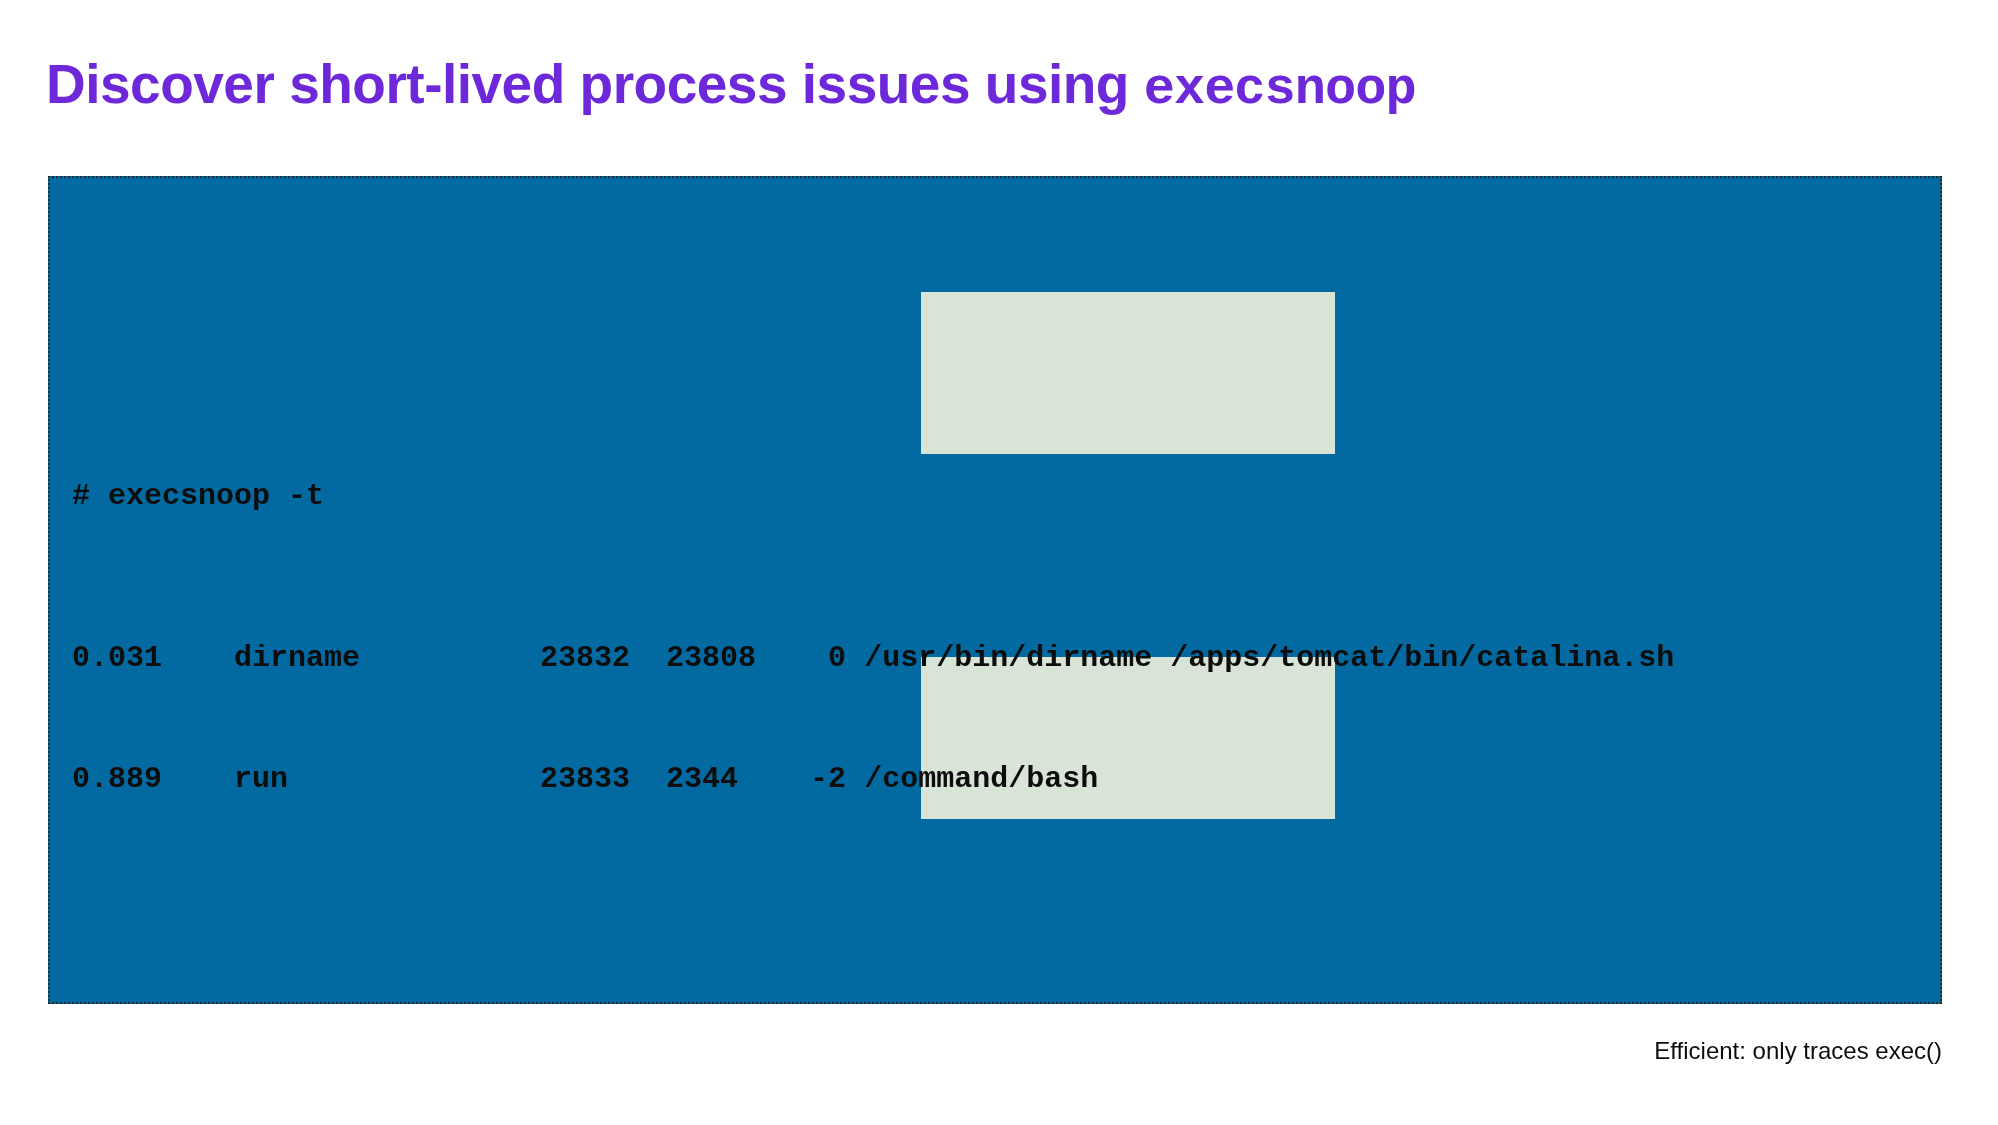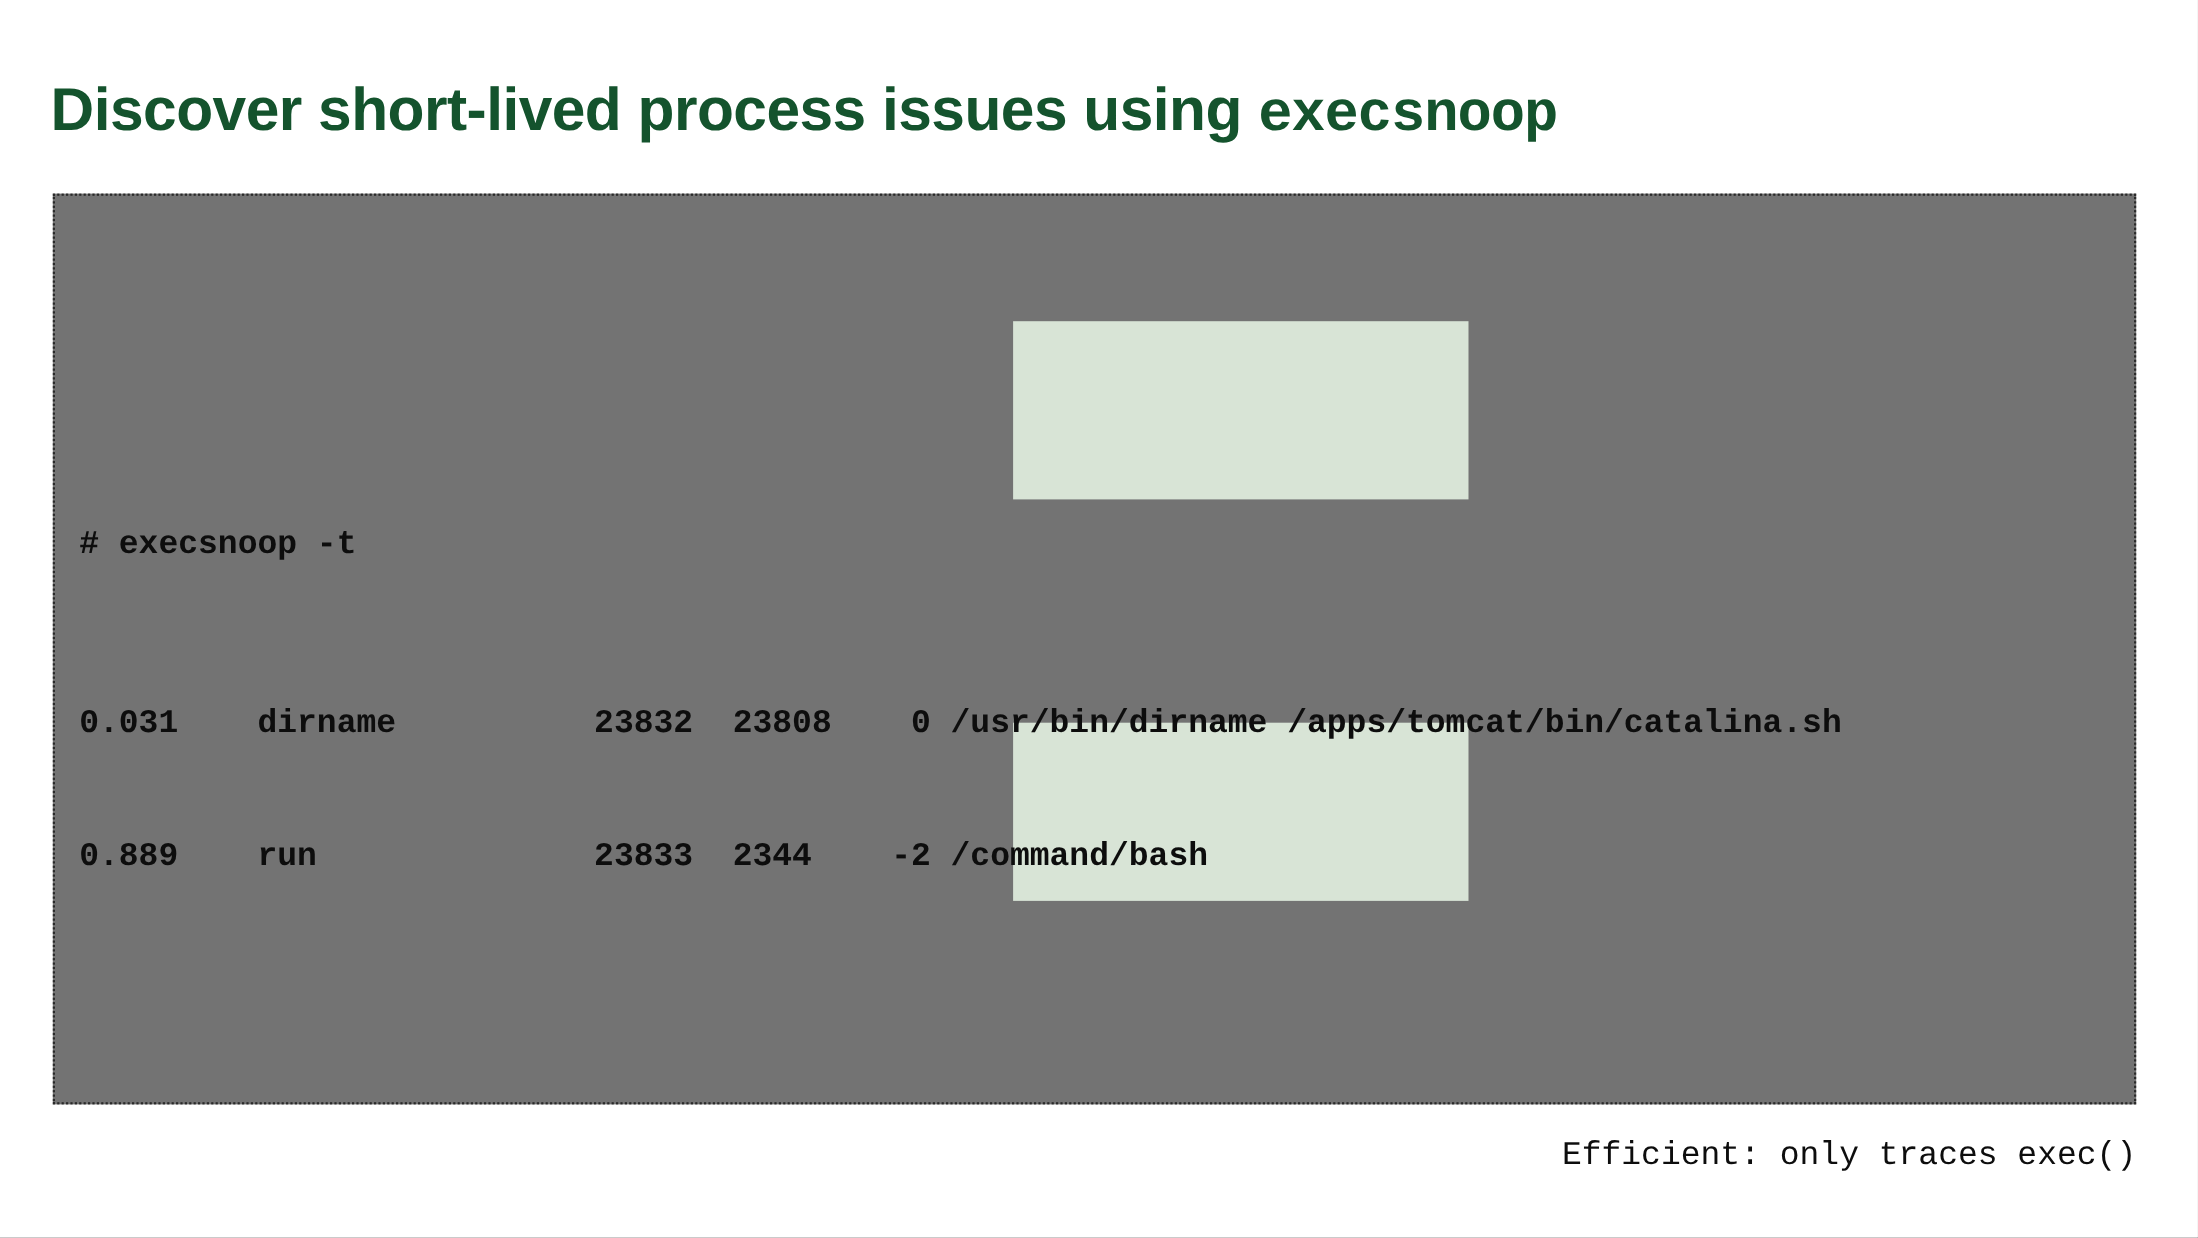--- a/index.html
+++ b/index.html
@@ -19,45 +19,45 @@
   .slide {
     position: absolute;
     inset: 0;
     background: #ffffff;
   }
 
   
   .slide-title {
     position: absolute;
     left: 46px;
-    top: 30px;
+    top: 15px;
     width: 1900px;
     font-family: "Liberation Sans", sans-serif;
     font-weight: bold;
     font-size: 55px;
     line-height: 64px;
-    color: #14532d;
+    color: #6d28d9;
     letter-spacing: -0.5px;
     white-space: nowrap;
   }
   .slide-title .mono {
     font-family: "Liberation Mono", "DejaVu Sans Mono", monospace;
     font-weight: bold;
     font-size: 52px;
     letter-spacing: -1px;
   }
 
   
   .code-box {
     position: absolute;
     left: 48px;
     top: 176px;
     width: 1894px;
     height: 828px;
-    background: #737373;
+    background: #0369a1;
     border: 2px dotted #2a2a2a;
     padding: 14px 0 14px 0;
     overflow: hidden;
   }
 
   .code-lines {
     position: relative;
     font-family: "Liberation Mono", "DejaVu Sans Mono", monospace;
     font-weight: bold;
     font-size: 30px;
@@ -79,22 +79,22 @@
     z-index: 1;
     height: 40.5px;
     white-space: pre;
   }
 
   
   .footer-note {
     position: absolute;
     right: 56px;
     top: 1032px;
-    font-family: Liberation Mono, monospace;
-    font-size: 30px;
+    font-family: Liberation Sans, sans-serif;
+    font-size: 24px;
     line-height: 38px;
     color: #0d0d0d;
     white-space: nowrap;
   }
 </style>
 </head>
 <body>
 
 <div class="slide">
 

